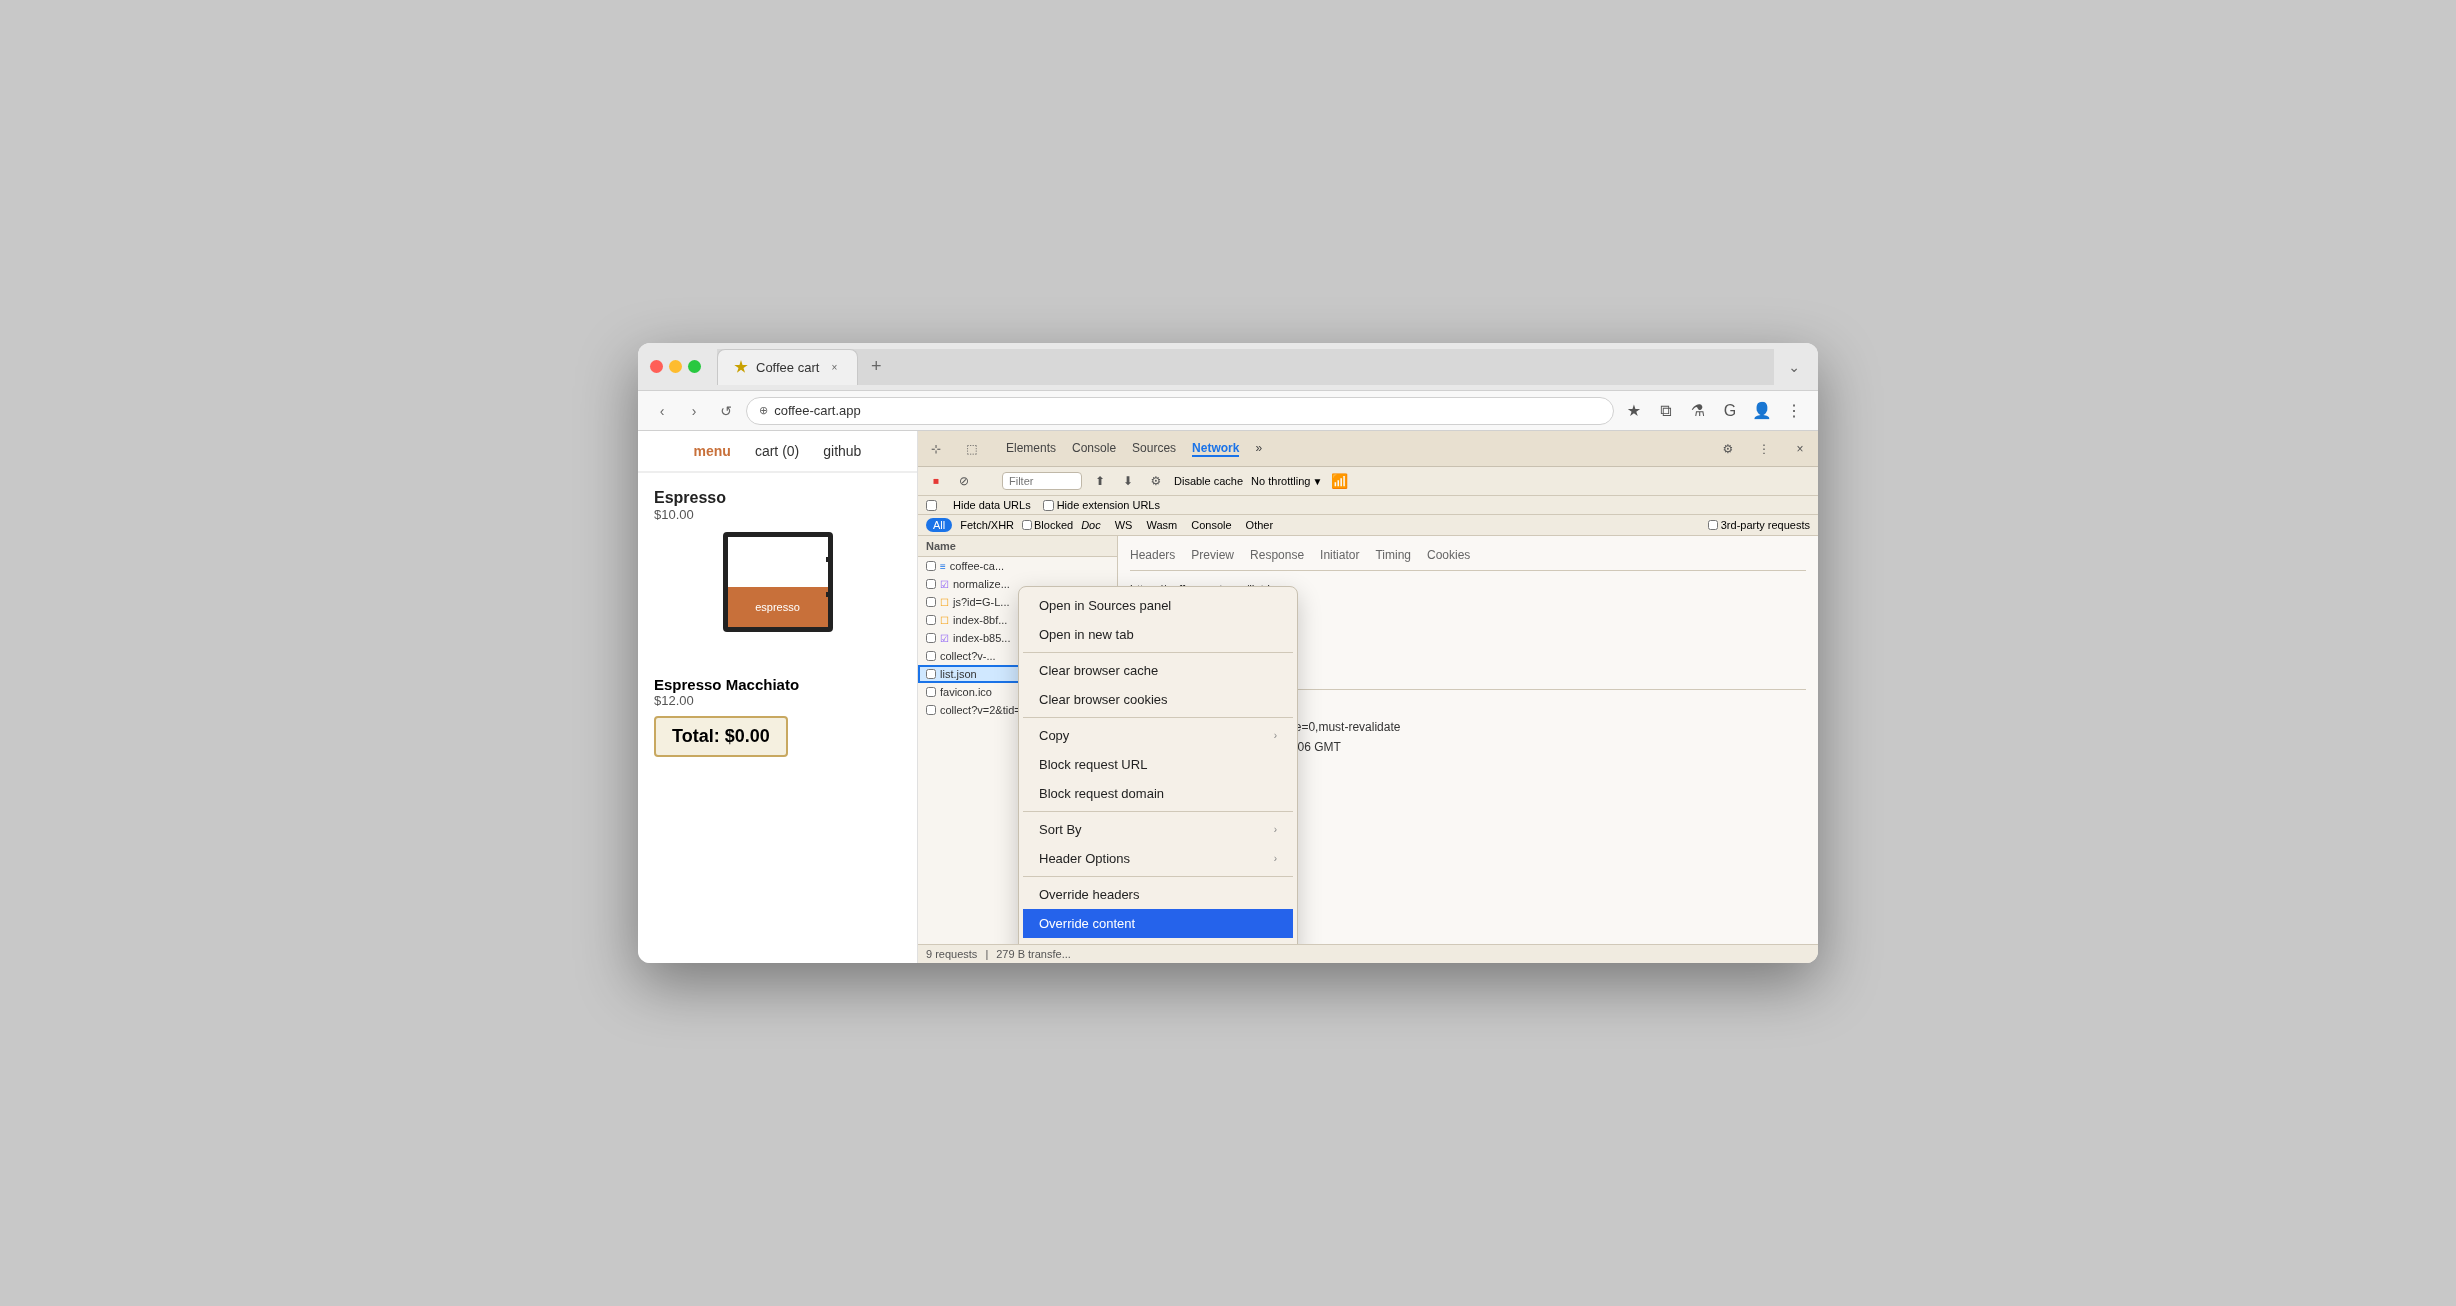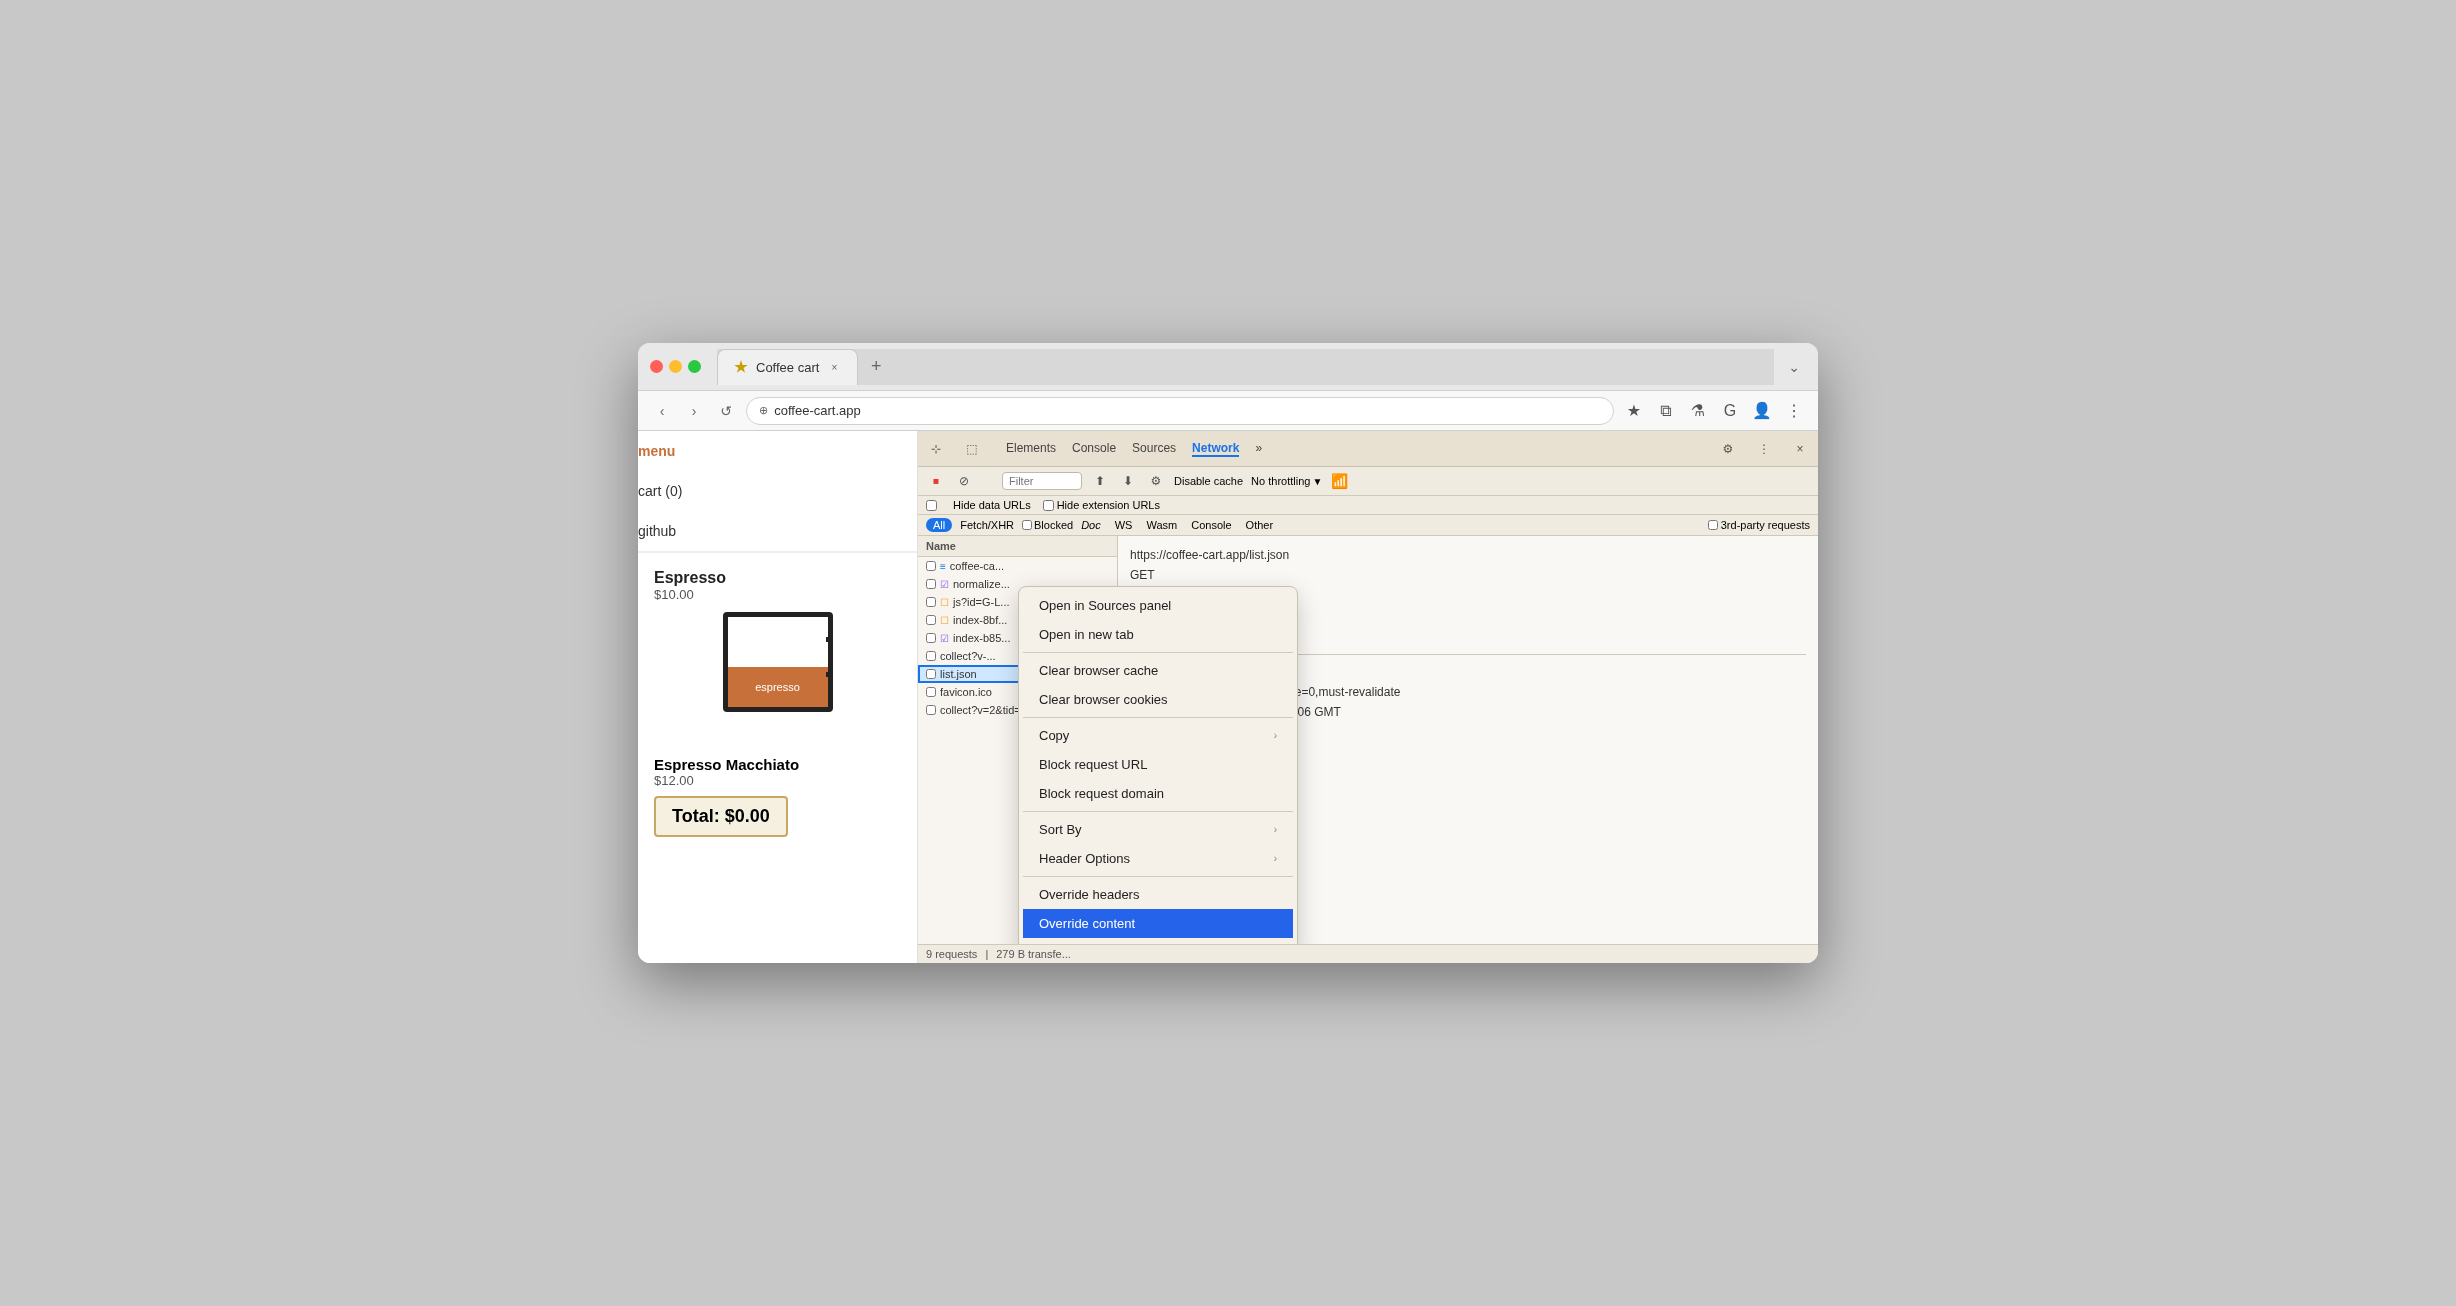--- a/index.html
+++ b/index.html
@@ -178,21 +178,20 @@
       overflow: hidden;
       flex-shrink: 0;
     }
 
     .site-nav {
       display: flex;
       justify-content: center;
       gap: 24px;
       padding: 12px 0;
       border-bottom: 2px solid #eee;
-      flex-direction: column;
     }
 
     .site-nav a {
       font-size: 14px;
       color: #333;
       text-decoration: none;
     }
 
     .site-nav a.active { color: #c8703a; font-weight: 600; }
 
@@ -654,20 +653,28 @@
             <input type="checkbox" class="network-checkbox" style="">
             <span>favicon.ico</span>
           </div>
           <div class="network-list-item">
             <input type="checkbox" class="network-checkbox" style="">
             <span>collect?v=2&amp;tid=G-...</span>
           </div>
         </div>
 
         <div class="network-detail">
+          <div class="detail-tabs">
+            <span class="detail-tab">Headers</span>
+            <span class="detail-tab">Preview</span>
+            <span class="detail-tab">Response</span>
+            <span class="detail-tab">Initiator</span>
+            <span class="detail-tab">Timing</span>
+            <span class="detail-tab">Cookies</span>
+          </div>
 
           <div class="detail-field">
             <span class="detail-value">https://coffee-cart.app/list.json</span>
           </div>
           <div class="detail-field">
             <span class="detail-value">GET</span>
           </div>
           <div class="detail-field">
             <span class="status-green"></span>
             <span class="detail-value">304 Not Modified</span>

